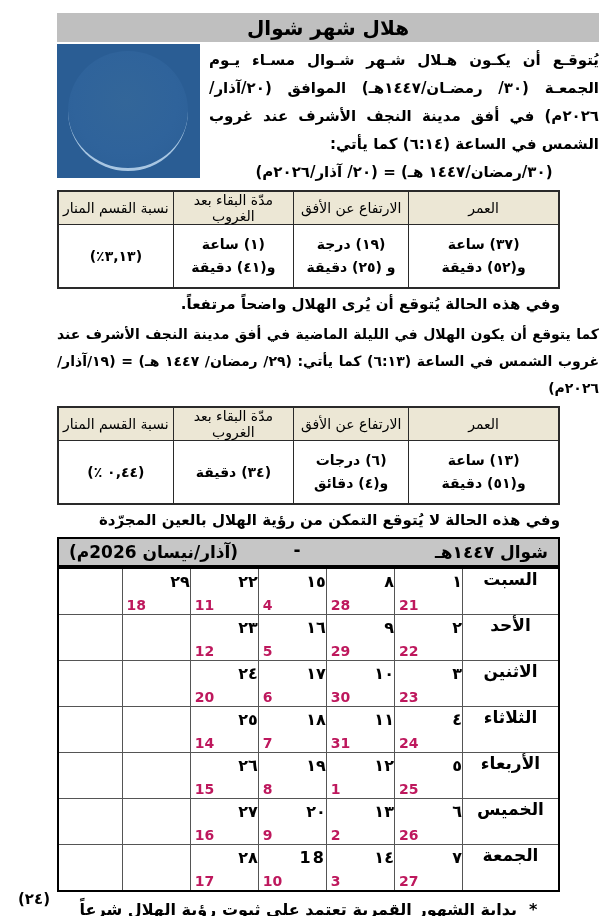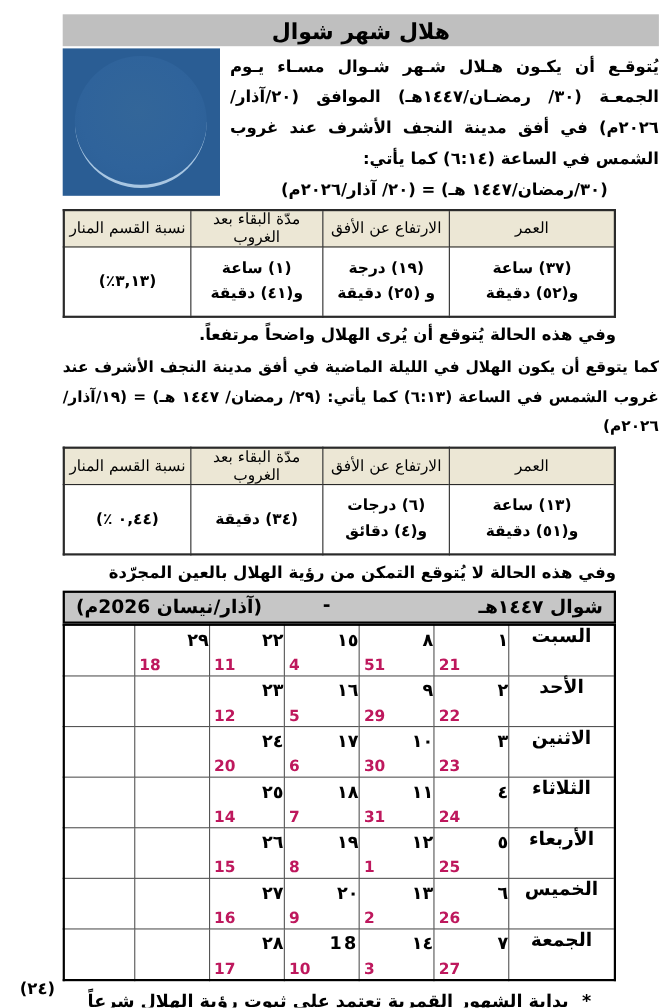--- a/index.html
+++ b/index.html
@@ -190,21 +190,21 @@
 
   <tbody>
       <tr>
     <td class="day-cell">السبت</td>
     <td>
           <span class="hijri">١</span>
           <span class="greg">21</span>
         </td>
     <td>
           <span class="hijri">٨</span>
-          <span class="greg">51</span>
+          <span class="greg">28</span>
         </td>
     <td>
           <span class="hijri">١٥</span>
           <span class="greg">4</span>
         </td>
     <td>
           <span class="hijri">٢٢</span>
           <span class="greg">11</span>
         </td>
     <td>

